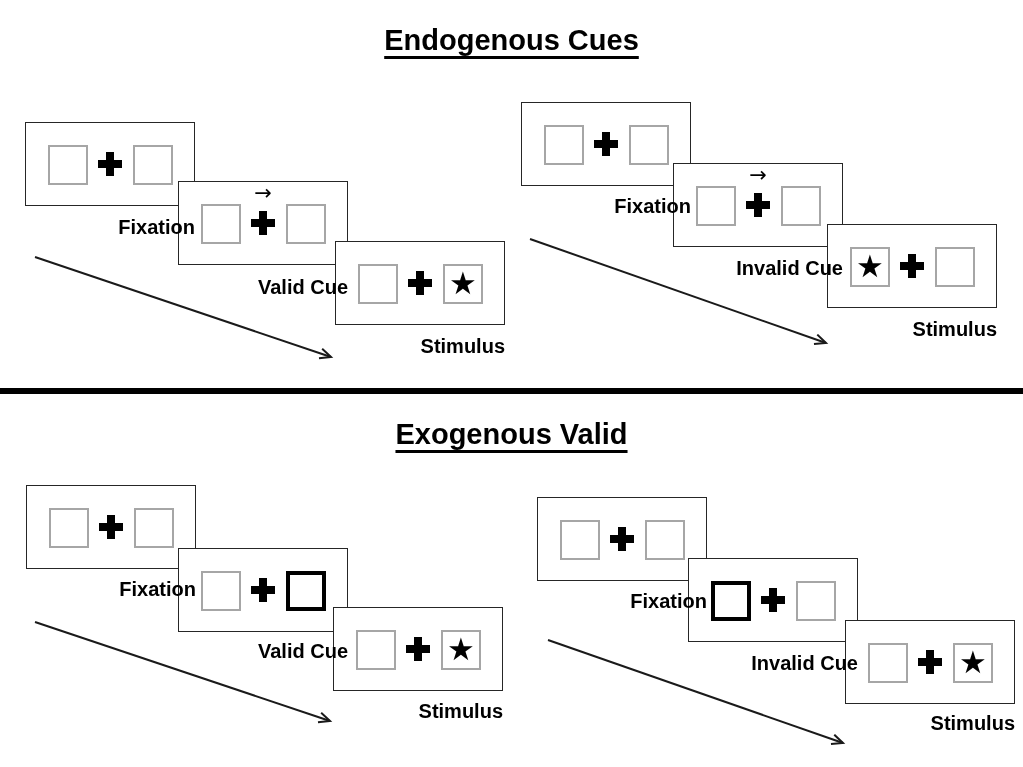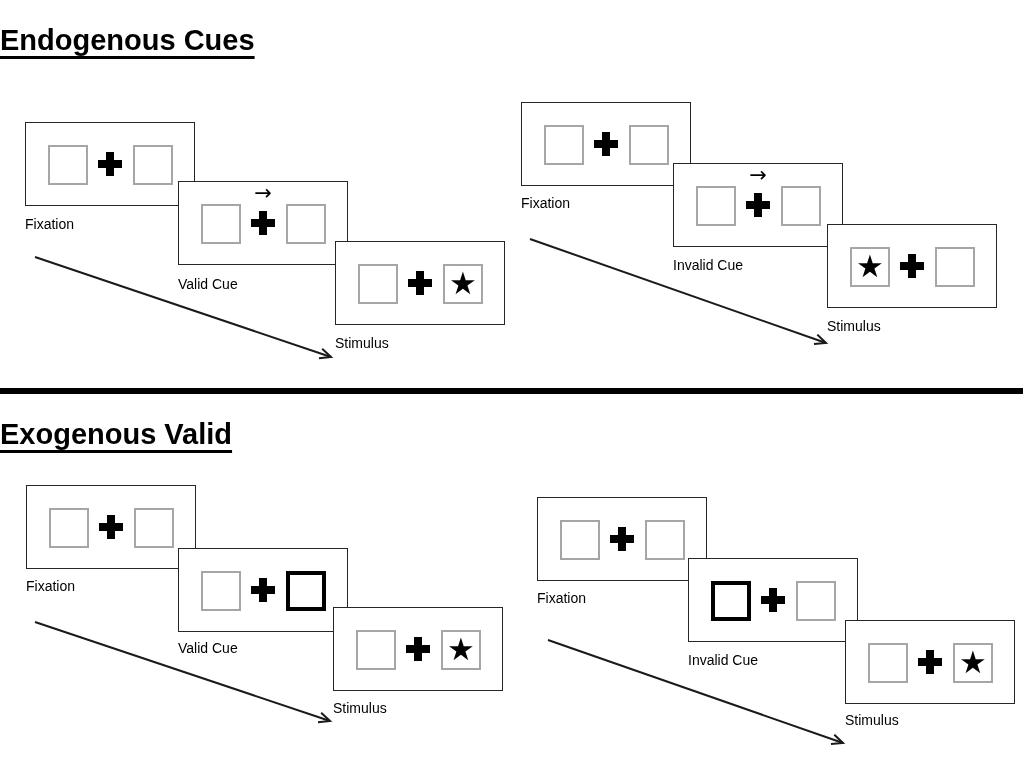--- a/index.html
+++ b/index.html
@@ -1,21 +1,21 @@
 <!DOCTYPE html>
 <html><head>
 <meta charset="utf-8">
 <style>
   html,body{margin:0;padding:0;}
   body{
     width:1023px;height:767px;position:relative;background:#ffffff;
     font-family:"Liberation Sans", sans-serif;color:#000;overflow:hidden;
   }
   .title{
-    position:absolute;left:0;width:1023px;
+    position:absolute;left:0;width:1023px;text-align:center;
     font-size:29px;font-weight:bold;
     text-decoration:underline;text-decoration-thickness:3px;text-underline-offset:6px;
     z-index:6;
   }
   #title-endogenous{top:24px;}
   #title-exogenous{top:418px;}
   .divider{
     position:absolute;left:0;top:388px;width:1023px;height:6px;background:#000;z-index:6;
   }
   .panel{
@@ -39,22 +39,22 @@
     position:absolute;left:50%;top:50%;width:24px;height:24px;
     transform:translate(-50%,-50%);
   }
   .plus::before{content:"";position:absolute;left:0;top:8px;width:24px;height:8px;background:#000;}
   .plus::after{content:"";position:absolute;left:8px;top:0;width:8px;height:24px;background:#000;}
   .cue-arrow{
     position:absolute;left:50%;top:1px;transform:translateX(-50%);
     font-family:"DejaVu Sans", sans-serif;font-size:21px;line-height:1;color:#000;
   }
   .plabel{
-    position:absolute;width:170px;text-align:left;
-    font-size:14px;font-weight:normal;z-index:6;white-space:nowrap;
+    position:absolute;width:170px;text-align:right;
+    font-size:20px;font-weight:bold;z-index:6;white-space:nowrap;
   }
   #arrow-layer{position:absolute;left:0;top:0;z-index:1;pointer-events:none;}
 </style>
 </head>
 <body>
 
 <div class="title" id="title-endogenous">Endogenous Cues</div>
 <div class="title" id="title-exogenous">Exogenous Valid</div>
 <div class="divider"></div>
 

